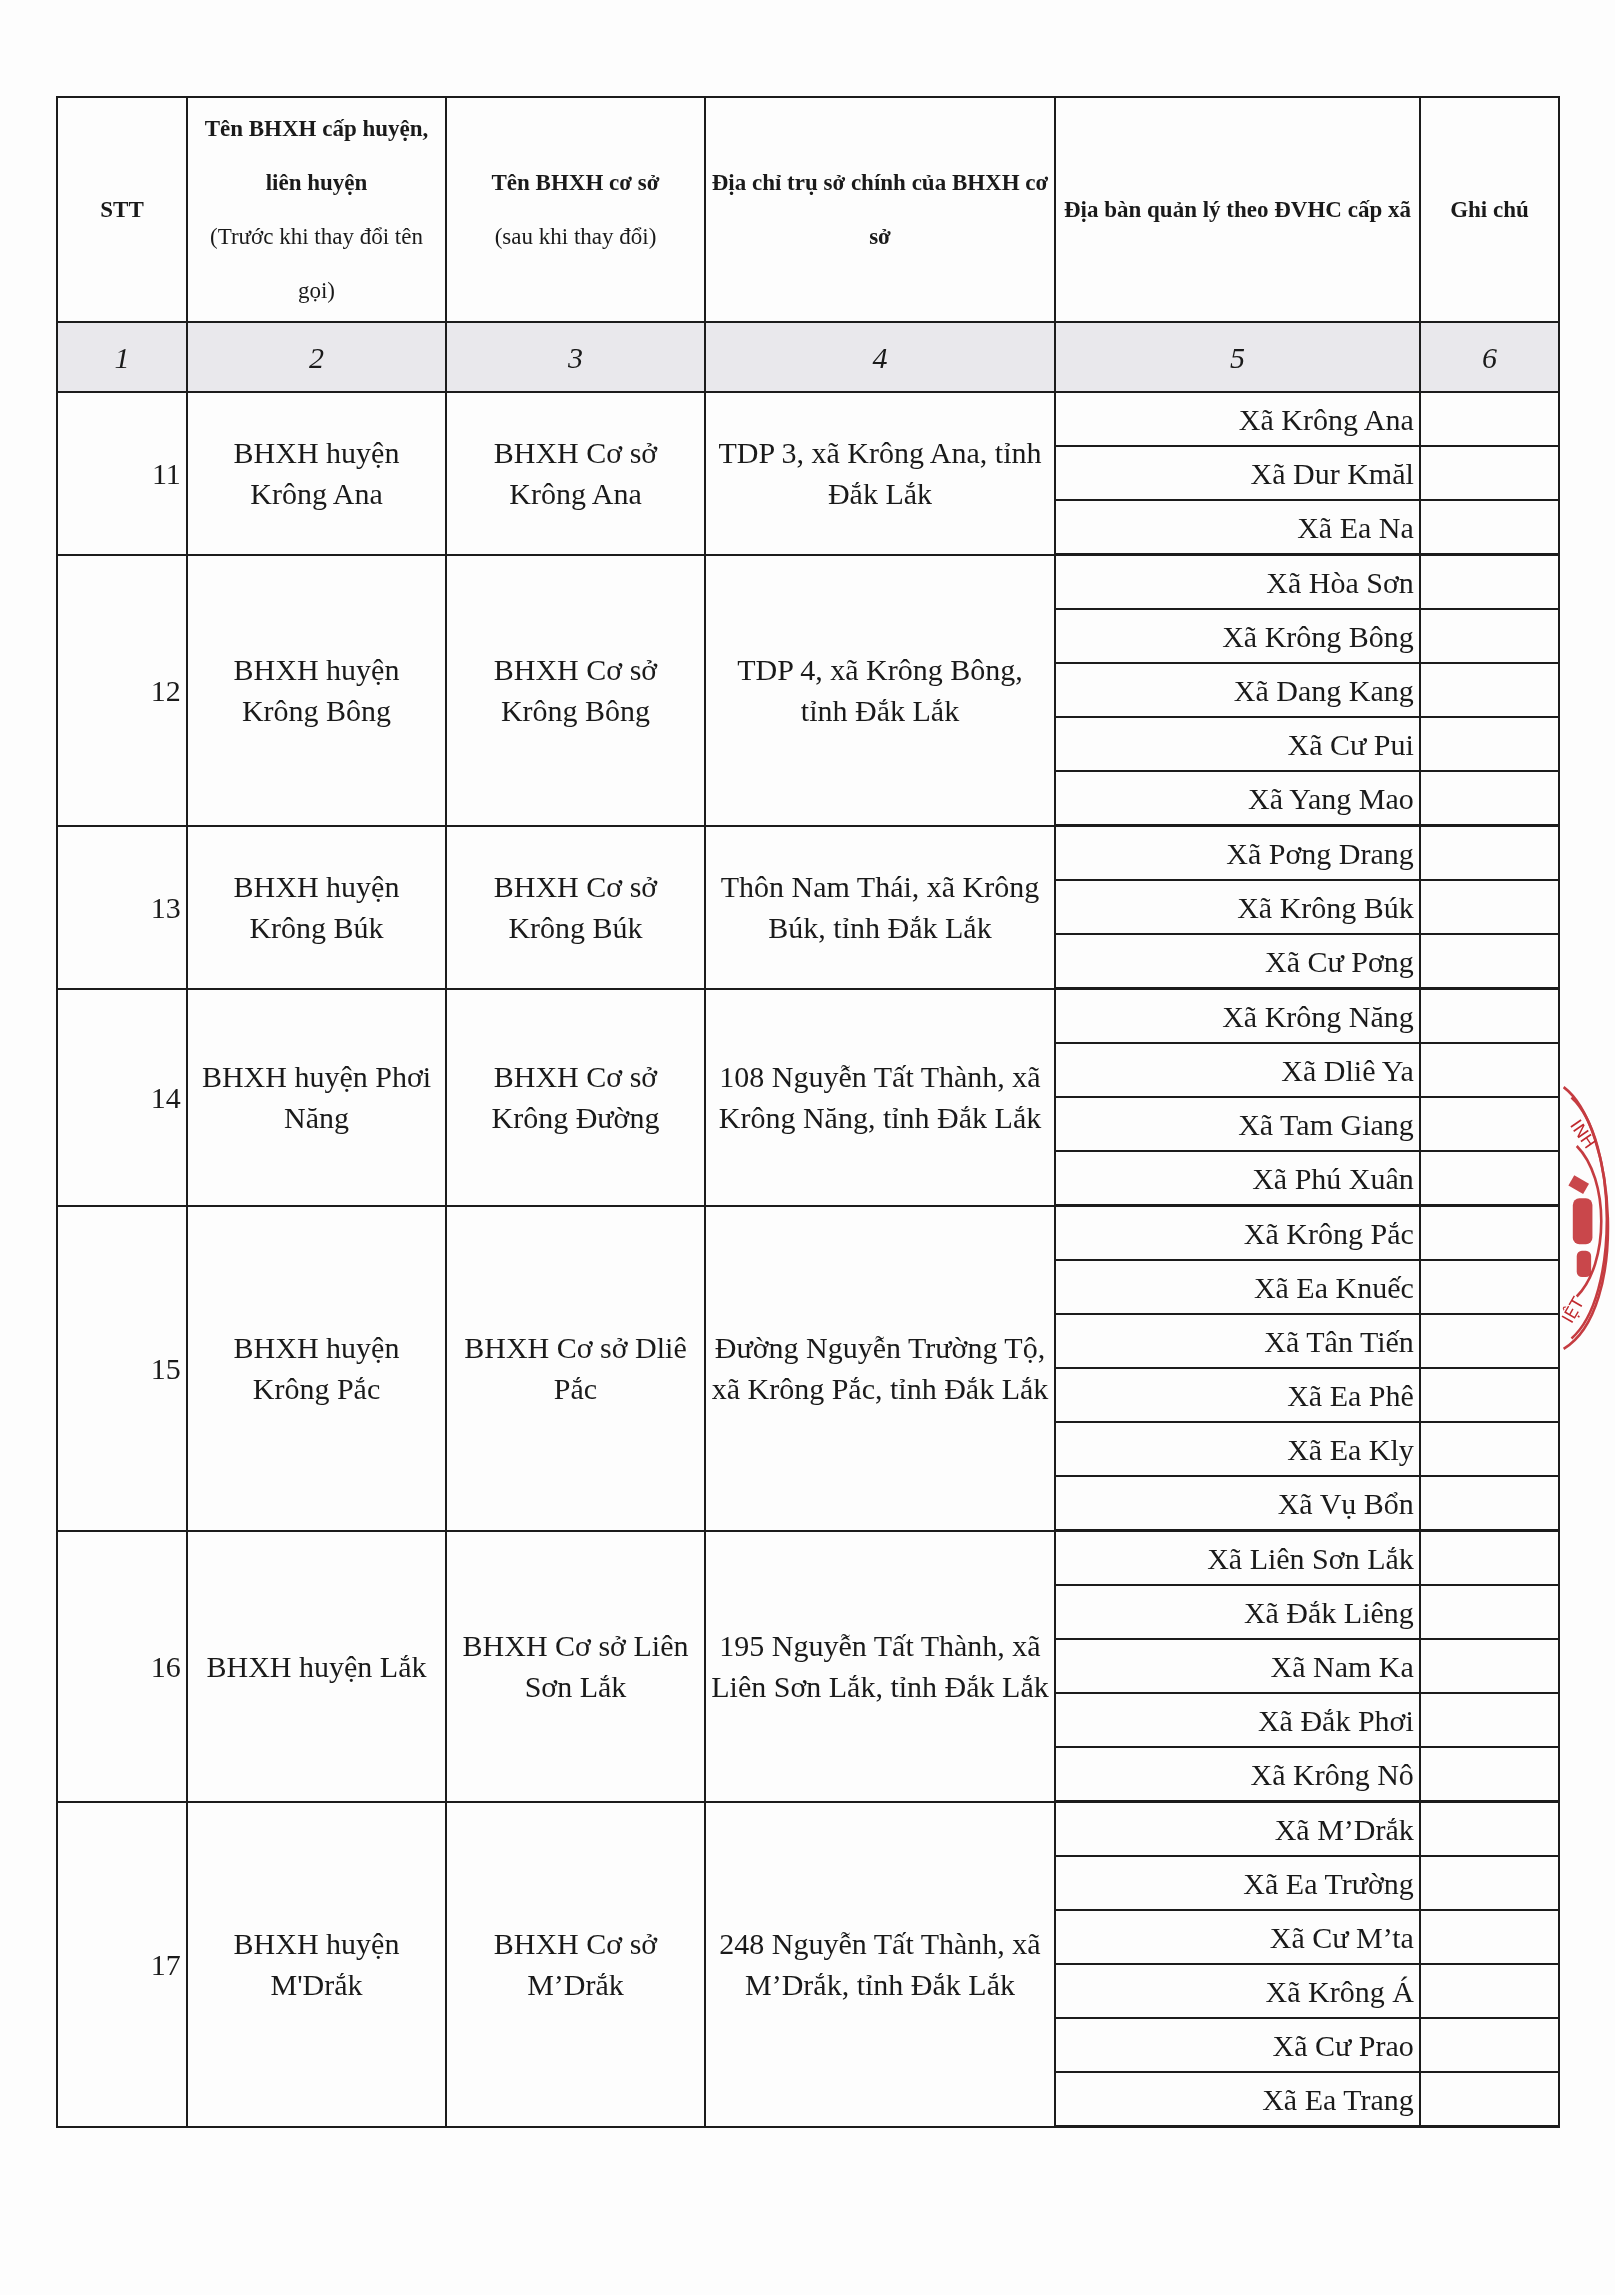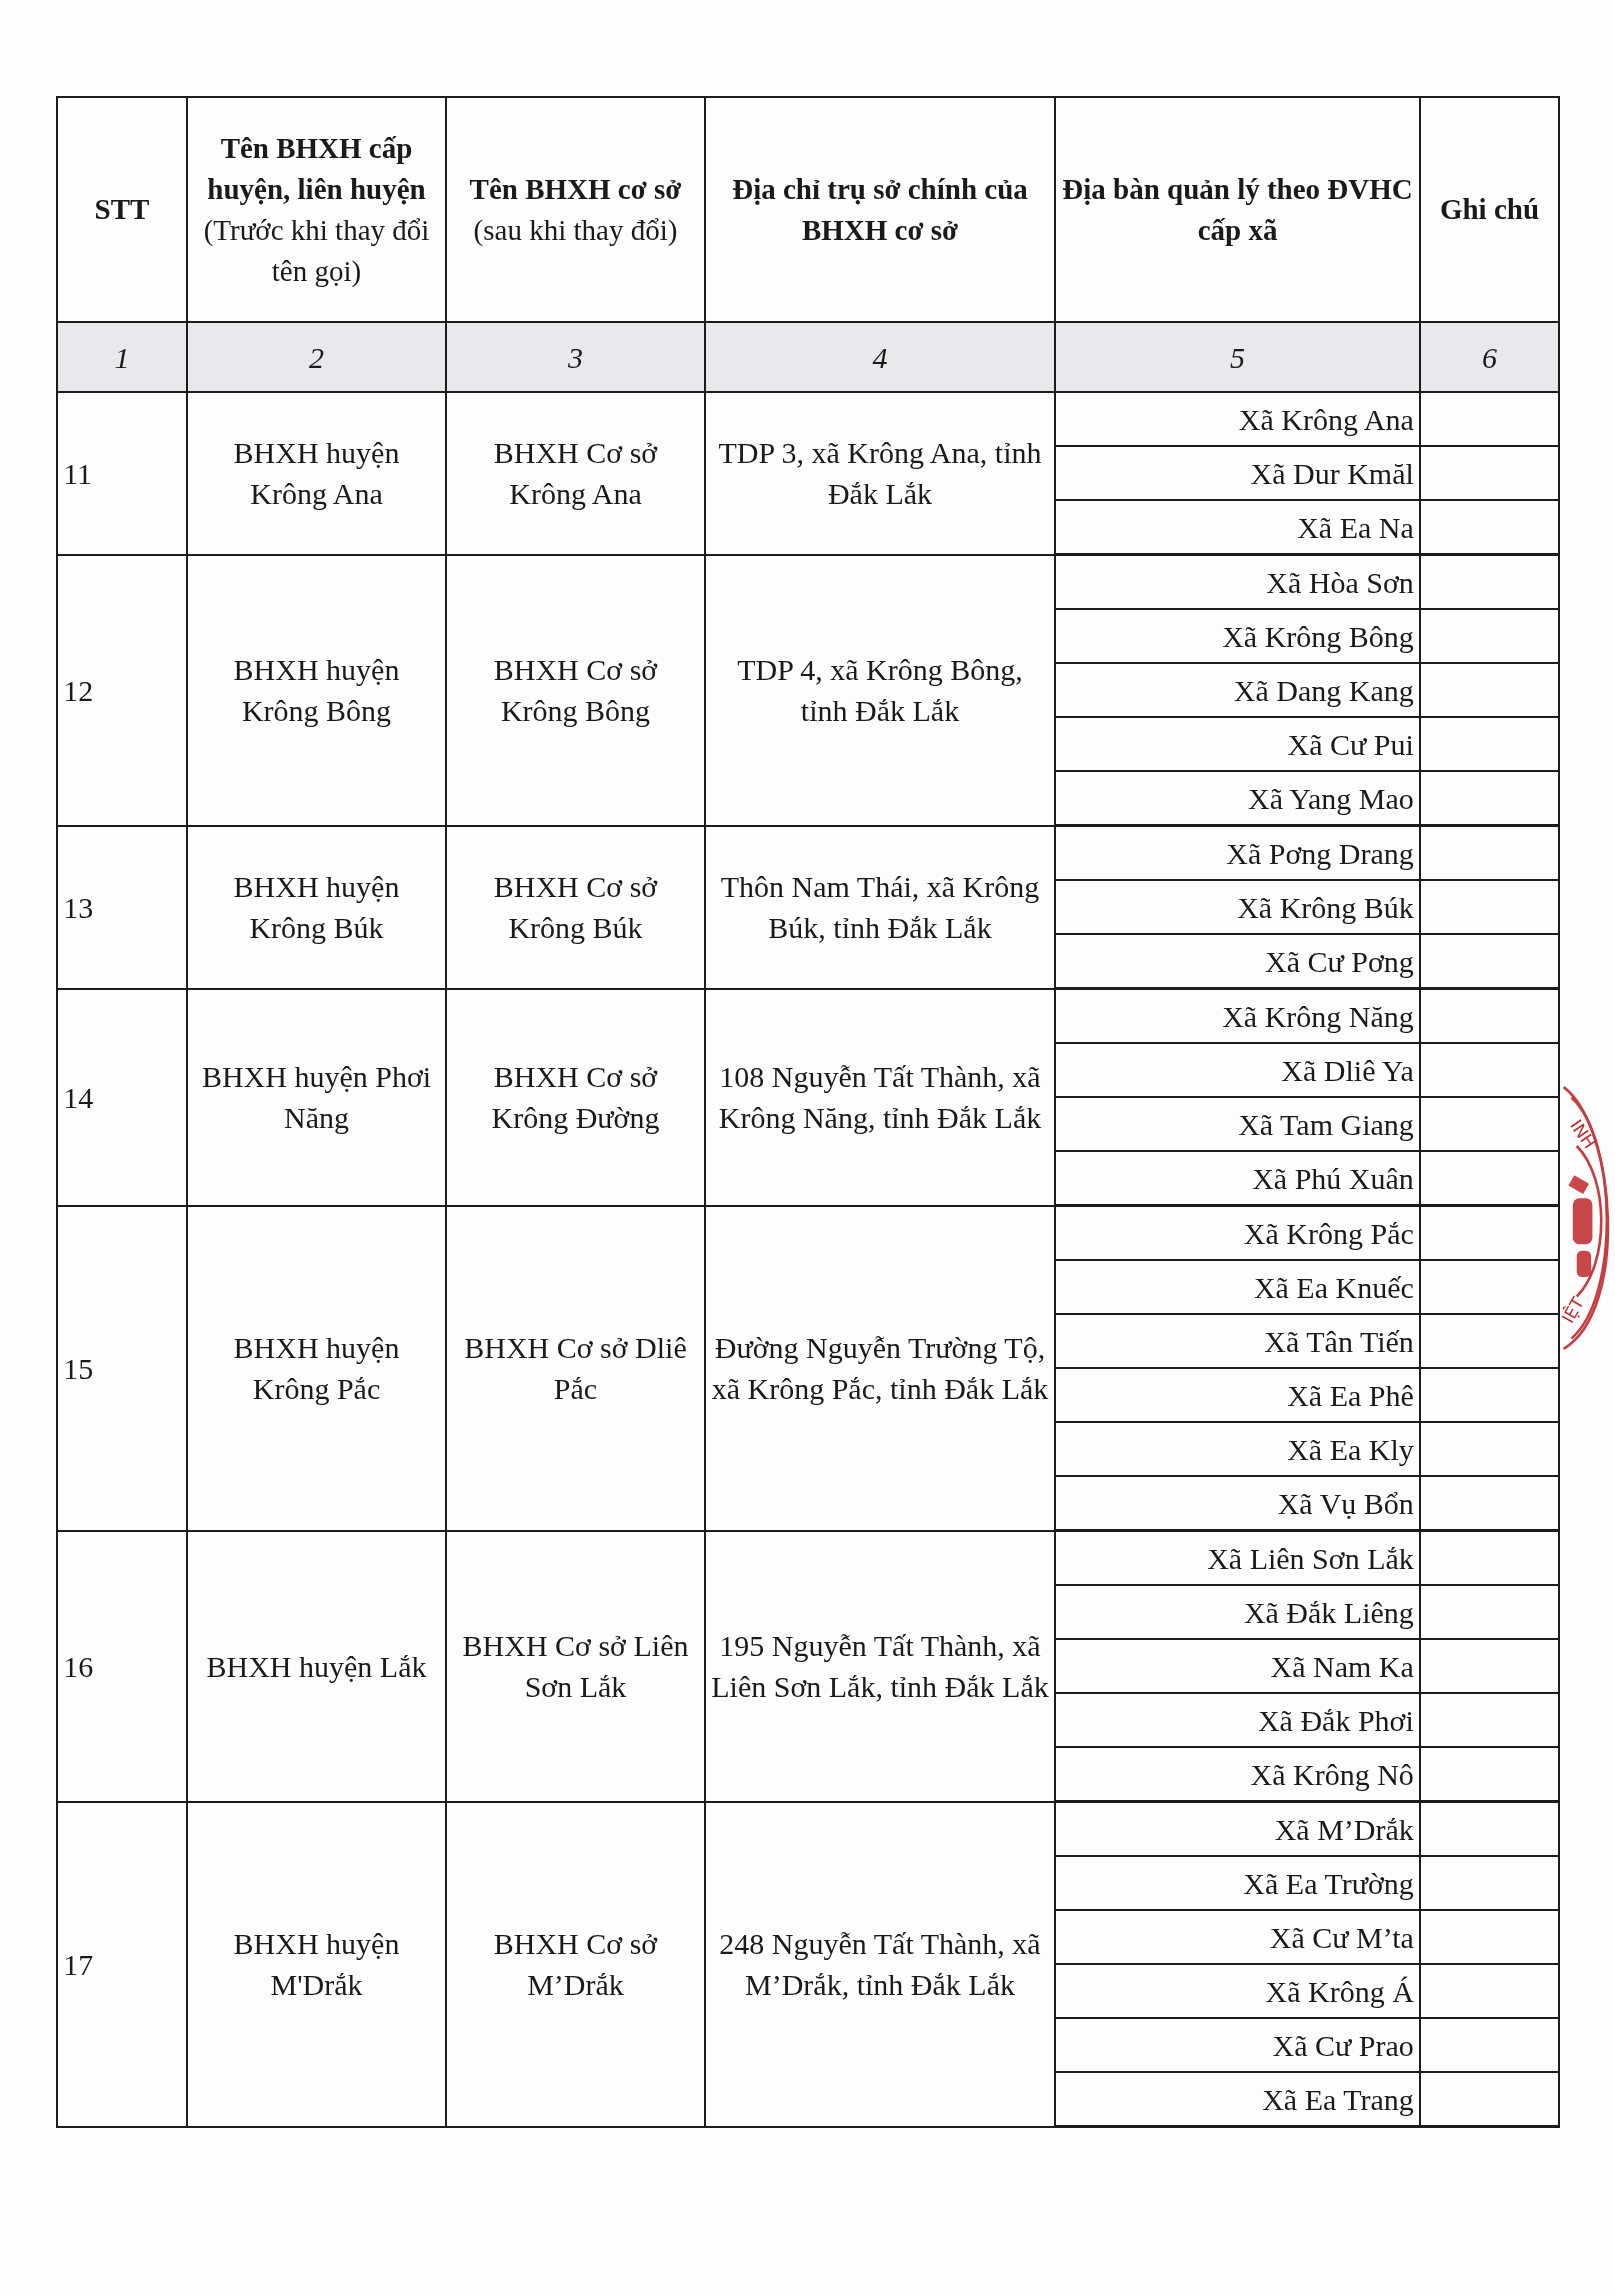--- a/index.html
+++ b/index.html
@@ -30,32 +30,32 @@
     border: 2px solid #1c1c1c;
     padding: 0 5.2px;
     vertical-align: middle;
     font-size: 30px;
     line-height: 41px;
   }
   table.main th {
     font-weight: bold;
     text-align: center;
     height: 223px;
-    font-size: 29px;
-    line-height: 41px;
+    font-size: 23px;
+    line-height: 54px;
   }
   th .sub { font-weight: normal; }
   tr.numrow td {
     background: #e9e8ec;
     font-style: italic;
     text-align: center;
     height: 68px;
     font-size: 30px;
   }
-  td.stt { text-align: left; }
+  td.stt { text-align: right; }
   td.center { text-align: center; }
   td.commune {
     text-align: right;
     padding-left: 6.5px;
     height: 52px;
     font-size: 30px;
     line-height: 39px;
     white-space: nowrap;
   }
   td.note { }

